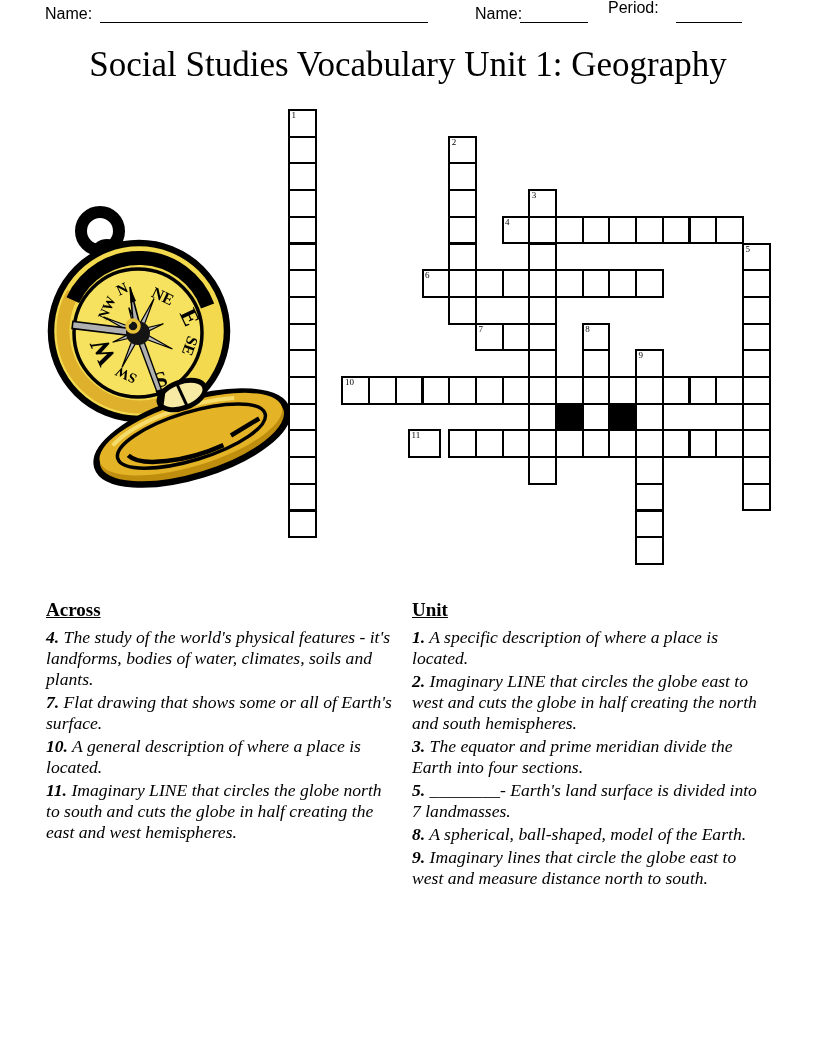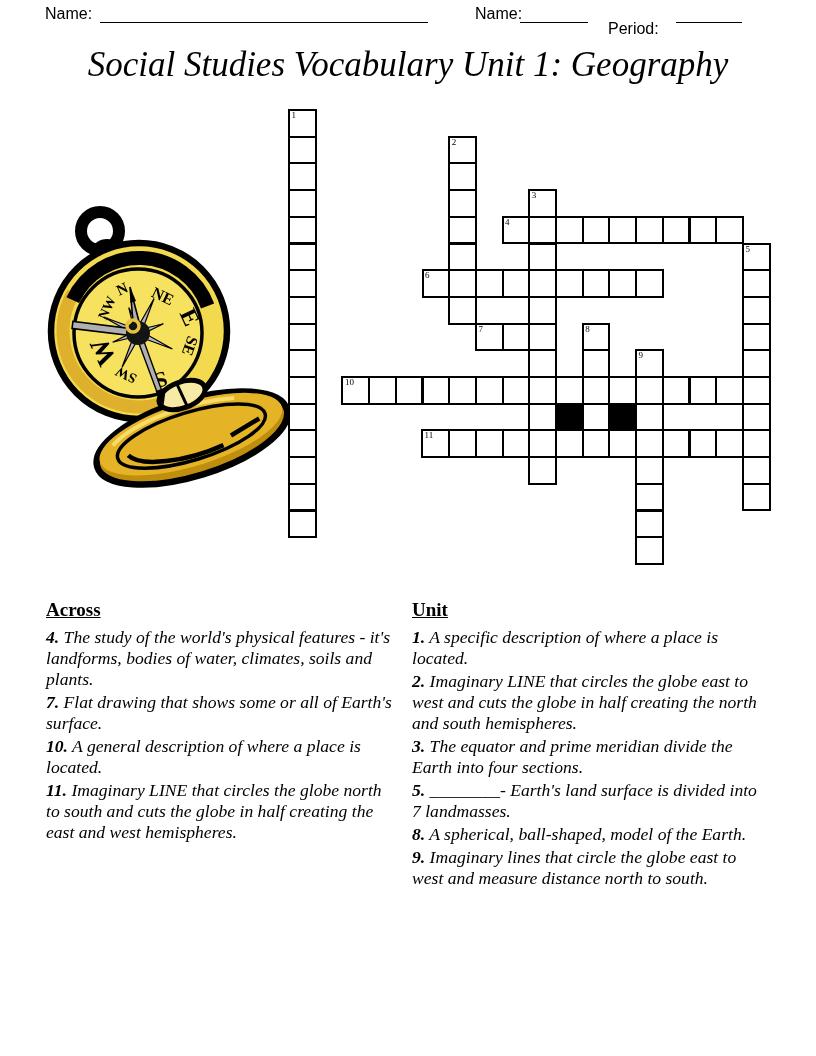--- a/index.html
+++ b/index.html
@@ -2,21 +2,21 @@
 <html><head>
 <meta charset="utf-8">
 <style>
   html,body{margin:0;padding:0;background:#fff;}
   body{position:relative;width:816px;height:1056px;font-family:"Liberation Serif",serif;color:#000;overflow:hidden;}
   .abs{position:absolute;}
   
   .hdr-label{font-family:"Liberation Sans",sans-serif;font-size:16px;line-height:16px;}
   .blank-line{border-bottom:1.6px solid #000;height:20px;}
   
-  .title{width:816px;text-align:center;font-size:35px;line-height:38px;font-family:"Liberation Serif",serif;font-style:italic;}
+  .title{width:816px;text-align:center;font-size:35px;line-height:38px;font-family:"Liberation Serif",serif;}
   
   #grid{position:absolute;}
   .cell{position:absolute;box-sizing:border-box;border:2px solid #000;background:#fff;}
   .cell.black{background:#000;}
   .cell .num{position:absolute;top:-1px;left:1.5px;font-size:9px;line-height:10px;font-family:"Liberation Serif",serif;}
   
   .clue-col{position:absolute;width:347px;font-size:17.6px;line-height:21px;}
   .clue-heading{font-weight:bold;text-decoration:underline;font-size:19px;line-height:24px;margin-bottom:5px;}
   .clue{margin-bottom:2px;font-style:italic;}
   .clue b{font-weight:bold;}
@@ -25,21 +25,21 @@
 </style>
 </head>
 <body>
 
 <div class="abs hdr-label" style="left:45px;top:6px;">Name:</div>
 <div class="abs blank-line" style="left:100px;top:2px;width:328px;"></div>
 
 <div class="abs hdr-label" style="left:475px;top:6px;">Name:</div>
 <div class="abs blank-line" style="left:520px;top:2px;width:68px;"></div>
 
-<div class="abs hdr-label" style="left:608px;top:21px;">Period:</div>
+<div class="abs hdr-label" style="left:608px;top:0;">Period:</div>
 <div class="abs blank-line" style="left:676px;top:2px;width:66px;"></div>
 
 <div class="abs title" style="left:0;top:46px;">Social Studies Vocabulary Unit 1: Geography</div>
 
 <svg class="abs" style="left:45px;top:195px;" width="246" height="312" viewBox="0 0 246 312" aria-hidden="true">
 
   <circle cx="55" cy="36" r="19" fill="none" stroke="#000" stroke-width="12"></circle>
   <ellipse cx="62" cy="54" rx="14" ry="10" fill="#000"></ellipse>
 
   <circle cx="94" cy="136" r="88" stroke="#000" stroke-width="6.5" fill="#F2D94E"></circle>
@@ -192,21 +192,21 @@
     <div class="cell" style="left: 106.8px; top: 267px; width: 28.7px; height: 28.7px;"></div>
     <div class="cell" style="left: 133.5px; top: 267px; width: 28.7px; height: 28.7px;"></div>
     <div class="cell" style="left: 160.2px; top: 267px; width: 28.7px; height: 28.7px;"></div>
     <div class="cell" style="left: 186.9px; top: 267px; width: 28.7px; height: 28.7px;"></div>
     <div class="cell" style="left: 213.6px; top: 267px; width: 28.7px; height: 28.7px;"></div>
     <div class="cell" style="left: 267px; top: 267px; width: 28.7px; height: 28.7px;"></div>
     <div class="cell" style="left: 320.4px; top: 267px; width: 28.7px; height: 28.7px;"></div>
     <div class="cell" style="left: 373.8px; top: 267px; width: 28.7px; height: 28.7px;"></div>
     <div class="cell" style="left: 400.5px; top: 267px; width: 28.7px; height: 28.7px;"></div>
     <div class="cell" style="left: 427.2px; top: 267px; width: 28.7px; height: 28.7px;"></div>
-    <div class="cell" style="left: 133px; top: 320.4px; width: 33px; height: 28.7px;">
+    <div class="cell" style="left: 120px; top: 320.4px; width: 33px; height: 28.7px;">
       <span class="num">11</span>
     </div>
     <div class="cell" style="left: 160.2px; top: 320.4px; width: 28.7px; height: 28.7px;"></div>
     <div class="cell" style="left: 186.9px; top: 320.4px; width: 28.7px; height: 28.7px;"></div>
     <div class="cell" style="left: 213.6px; top: 320.4px; width: 28.7px; height: 28.7px;"></div>
     <div class="cell" style="left: 267px; top: 320.4px; width: 28.7px; height: 28.7px;"></div>
     <div class="cell" style="left: 320.4px; top: 320.4px; width: 28.7px; height: 28.7px;"></div>
     <div class="cell" style="left: 373.8px; top: 320.4px; width: 28.7px; height: 28.7px;"></div>
     <div class="cell" style="left: 400.5px; top: 320.4px; width: 28.7px; height: 28.7px;"></div>
     <div class="cell" style="left: 427.2px; top: 320.4px; width: 28.7px; height: 28.7px;"></div>

